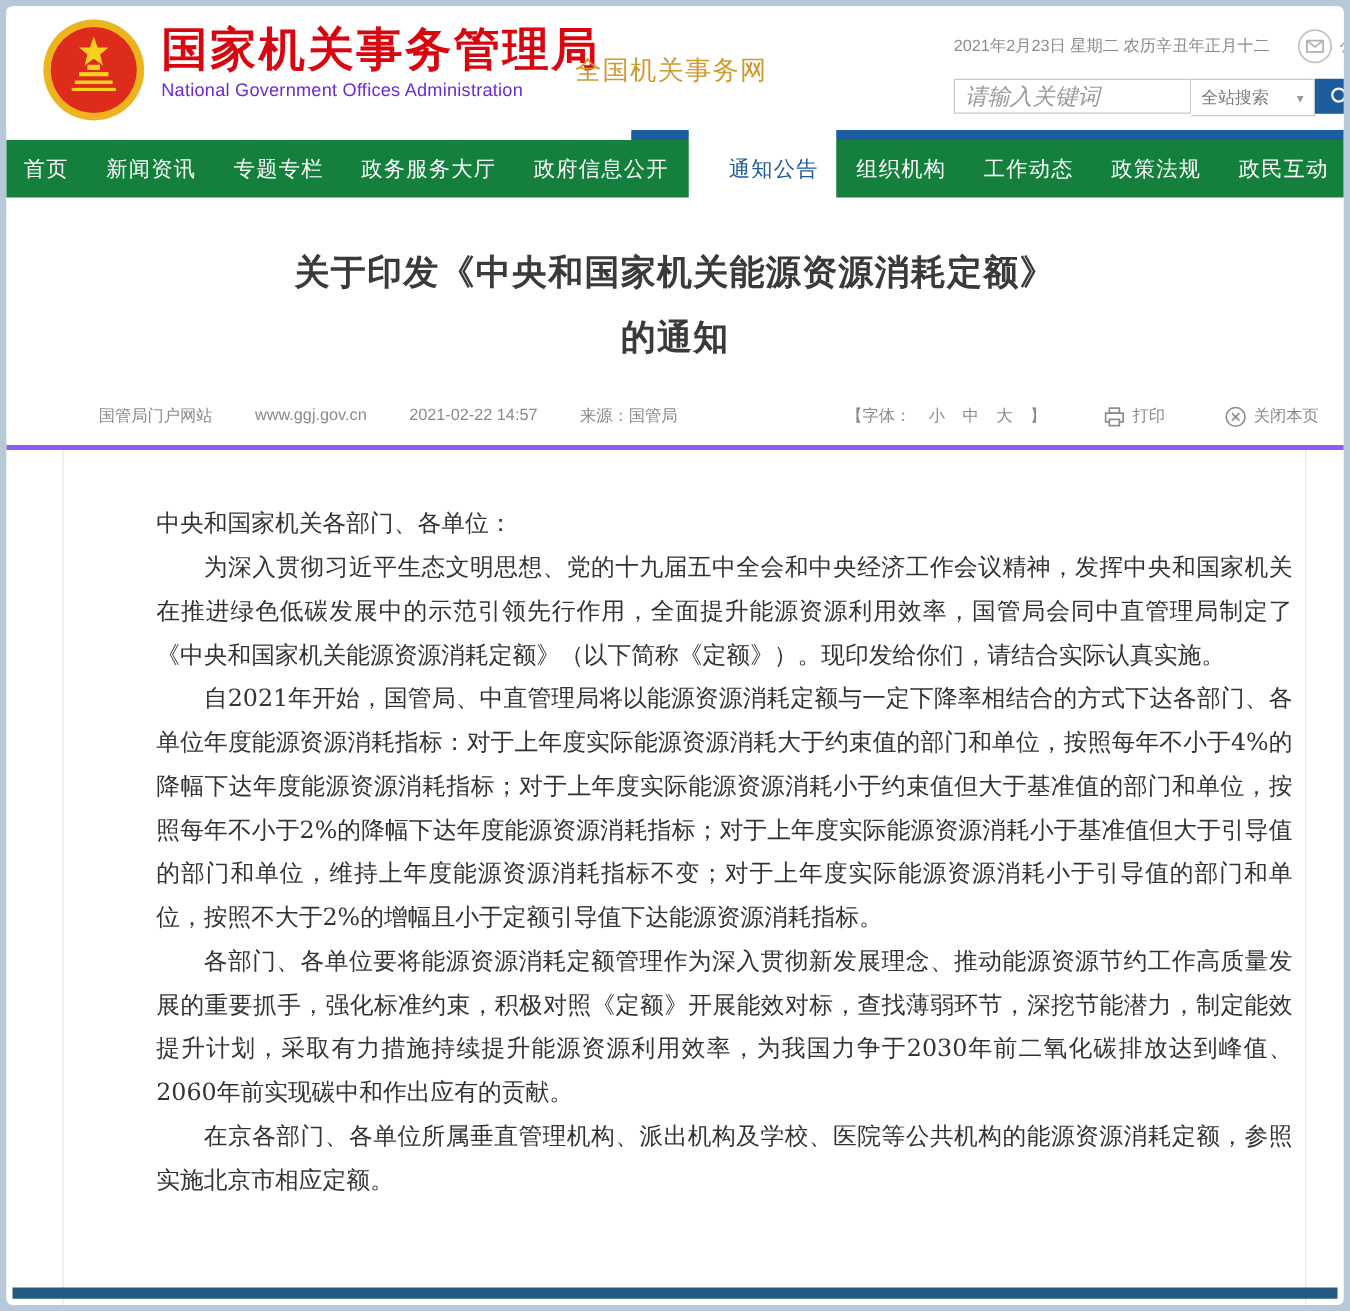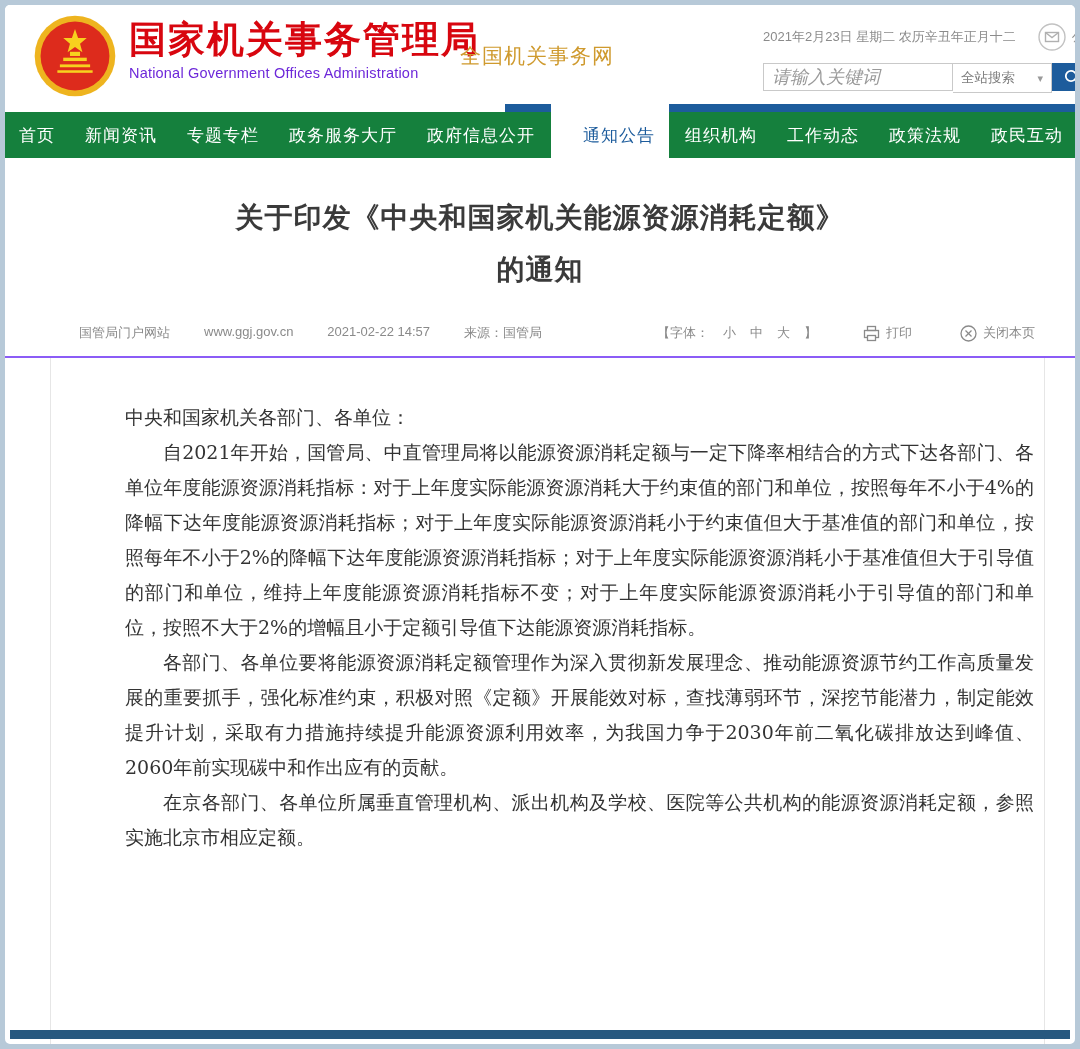--- a/index.html
+++ b/index.html
@@ -64,22 +64,22 @@
     padding:8px 14px 0 32px;margin-left:-14px;margin-right:-14px;
   }
 
   
   .article-title{
     margin:34px 40px 0 40px;text-align:center;
     font-size:28px;font-weight:600;color:#3a3a3a;line-height:52px;letter-spacing:1px;
   }
   .meta-bar{
     display:flex;align-items:center;
-    margin:28px 0 0 0;padding:0 40px 14px 74px;
-    border-bottom:2px solid #8b5cf6;
+    margin:28px 0 0 0;padding:0 20px 14px 74px;
+    border-bottom:4px solid #8b5cf6;
     font-size:13px;color:#8a8a8a;white-space:nowrap;
   }
   .meta-left{display:flex;gap:34px;}
   .meta-right{display:flex;align-items:center;margin-left:auto;gap:6px;}
   .font-sizer{display:flex;gap:14px;margin-right:40px;color:#8a8a8a;align-items:center;}
   .font-opt{cursor:pointer;}
   .tool{display:flex;align-items:center;gap:6px;cursor:pointer;color:#8a8a8a;}
   .tool + .tool{margin-left:42px;}
   .tool svg{width:17px;height:17px;}
 
@@ -199,19 +199,20 @@
           <line x1="5.5" y1="5.5" x2="11.5" y2="11.5" stroke="#8a8a8a" stroke-width="1.3"></line>
           <line x1="11.5" y1="5.5" x2="5.5" y2="11.5" stroke="#8a8a8a" stroke-width="1.3"></line>
         </svg>
         <span>关闭本页</span>
       </span>
     </div>
   </div>
 
   <div class="article-box">
     <p class="salutation">中央和国家机关各部门、各单位：</p>
+    <p class="body-p">为深入贯彻习近平生态文明思想、党的十九届五中全会和中央经济工作会议精神，发挥中央和国家机关在推进绿色低碳发展中的示范引领先行作用，全面提升能源资源利用效率，国管局会同中直管理局制定了《中央和国家机关能源资源消耗定额》（以下简称《定额》）。现印发给你们，请结合实际认真实施。</p>
     <p class="body-p">自2021年开始，国管局、中直管理局将以能源资源消耗定额与一定下降率相结合的方式下达各部门、各单位年度能源资源消耗指标：对于上年度实际能源资源消耗大于约束值的部门和单位，按照每年不小于4%的降幅下达年度能源资源消耗指标；对于上年度实际能源资源消耗小于约束值但大于基准值的部门和单位，按照每年不小于2%的降幅下达年度能源资源消耗指标；对于上年度实际能源资源消耗小于基准值但大于引导值的部门和单位，维持上年度能源资源消耗指标不变；对于上年度实际能源资源消耗小于引导值的部门和单位，按照不大于2%的增幅且小于定额引导值下达能源资源消耗指标。</p>
     <p class="body-p">各部门、各单位要将能源资源消耗定额管理作为深入贯彻新发展理念、推动能源资源节约工作高质量发展的重要抓手，强化标准约束，积极对照《定额》开展能效对标，查找薄弱环节，深挖节能潜力，制定能效提升计划，采取有力措施持续提升能源资源利用效率，为我国力争于2030年前二氧化碳排放达到峰值、2060年前实现碳中和作出应有的贡献。</p>
     <p class="body-p">在京各部门、各单位所属垂直管理机构、派出机构及学校、医院等公共机构的能源资源消耗定额，参照实施北京市相应定额。</p>
   </div>
 
   <div class="footer-bar"></div>
 </div>
 
 </body></html>

